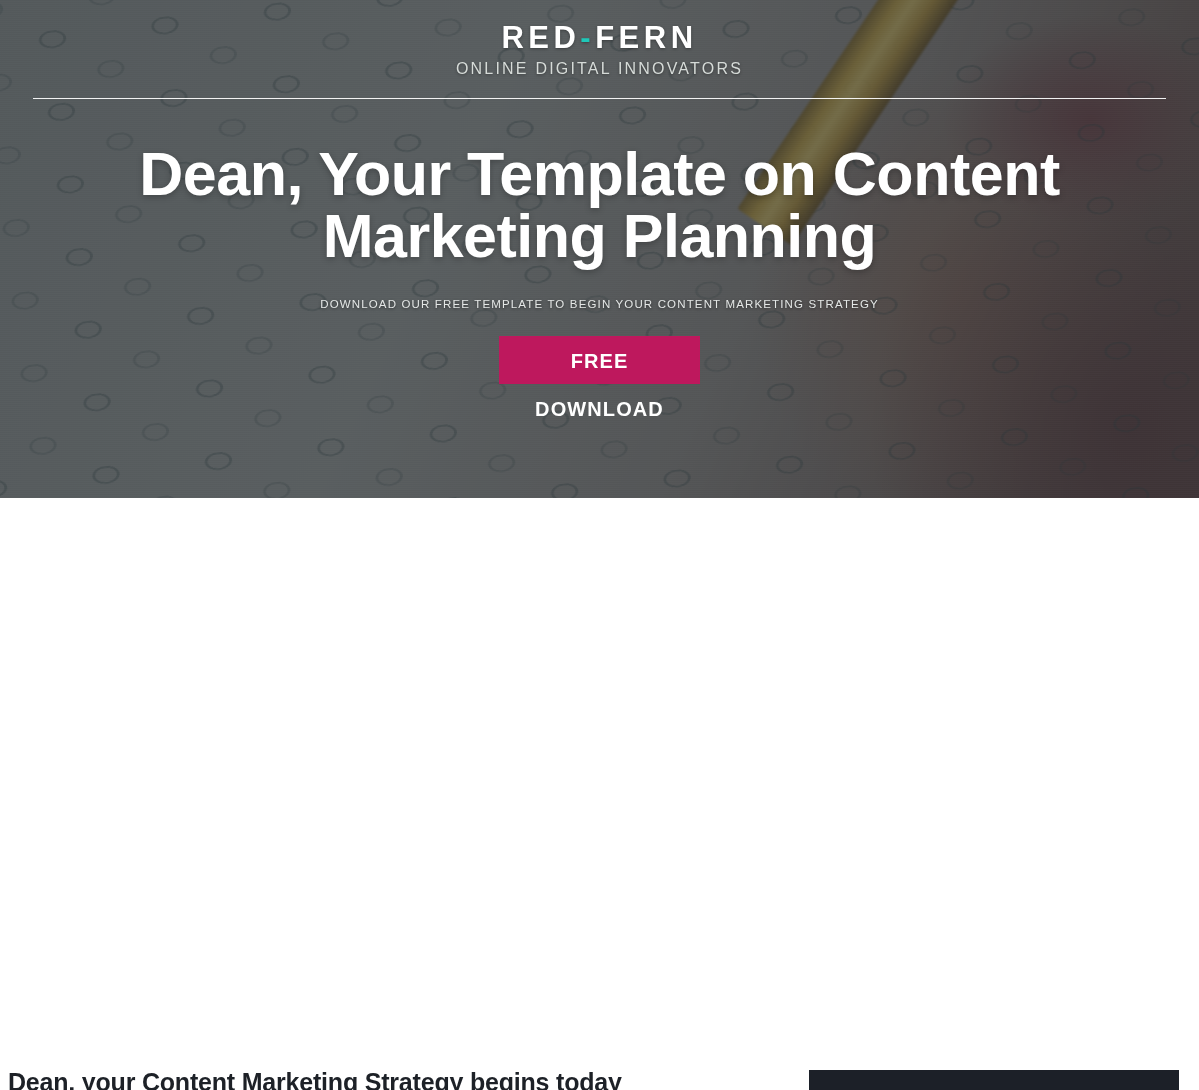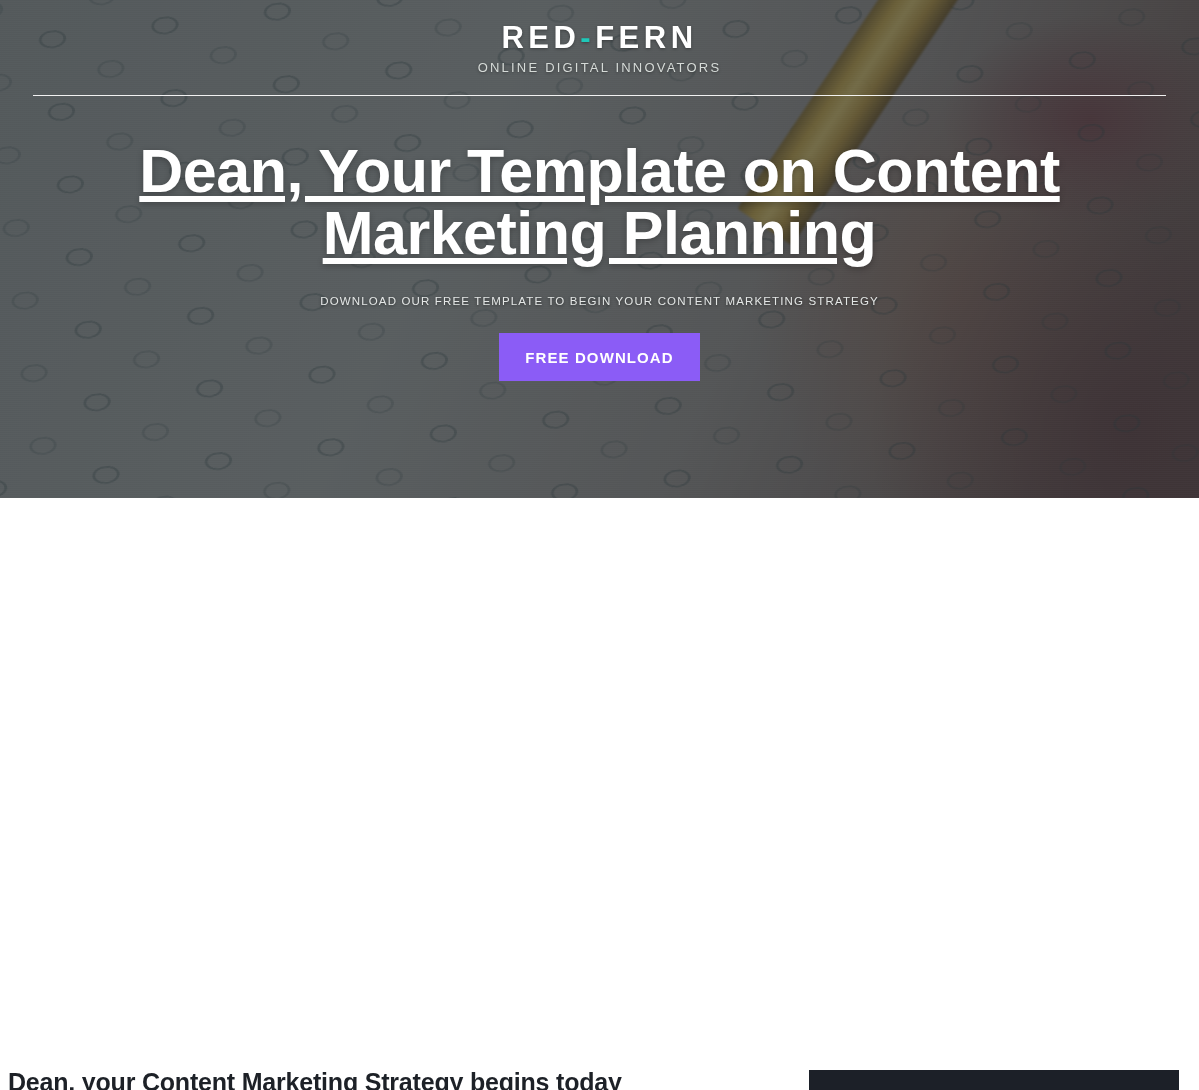--- a/index.html
+++ b/index.html
@@ -67,54 +67,53 @@
     text-align: center;
   }
   .logo-wrap { padding-top: 22px; }
   .logo-main {
     font-size: 31px; font-weight: 700; letter-spacing: 4.5px;
     color: #ffffff; line-height: 1.05;
     text-shadow: 0 1px 3px rgba(0,0,0,.35);
   }
   .logo-main .dash { color: #1fc8b8; }
   .logo-sub {
-    font-size: 13px; letter-spacing: 2.2px; font-weight: 400;
+    font-size: 16px; letter-spacing: 2.2px; font-weight: 400;
     color: #d6dbd8; margin-top: 5px;
     text-shadow: 0 1px 3px rgba(0,0,0,.35);
   }
   .hero-rule {
     width: 1133px; height: 1px; margin: 20px auto 0;
     background: rgba(255,255,255,.92);
   }
   .hero-title {
     margin: 44px auto 0;
     width: 980px;
     font-size: 61px;
     font-weight: 700;
     line-height: 1.02;
     color: #ffffff;
     letter-spacing: -0.5px;
     text-shadow: 0 2px 6px rgba(0,0,0,.25);
-    text-decoration: underline;
   }
   .hero-sub {
     margin-top: 31px;
     font-size: 11.5px;
     font-weight: 400;
     letter-spacing: 1.15px;
     color: #e4e7e6;
     text-shadow: 0 1px 3px rgba(0,0,0,.45);
   }
   .hero-cta {
     display: inline-block;
     margin-top: 26px;
     width: 201px; height: 48px; line-height: 48px;
-    background: #8b5cf6;
+    background: #be185d;
     color: #ffffff;
-    font-size: 15px; font-weight: 700; letter-spacing: 1.1px;
+    font-size: 20px; font-weight: 700; letter-spacing: 1.1px;
     border: none; cursor: pointer;
     font-family: "Liberation Sans", sans-serif;
   }
 
   
   .main {
     position: relative;
     width: 1199px;
     padding-top: 74px;
   }

